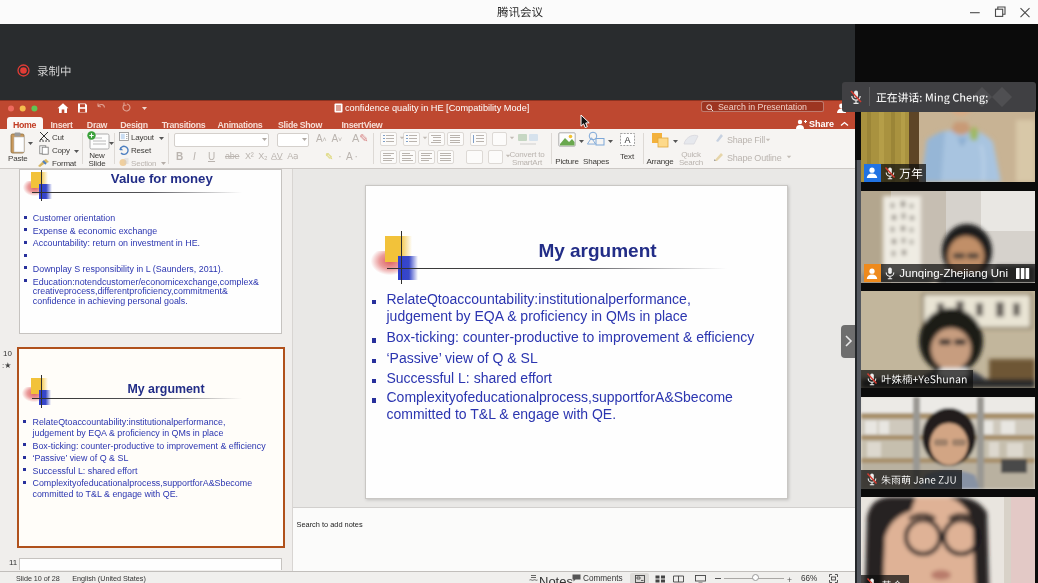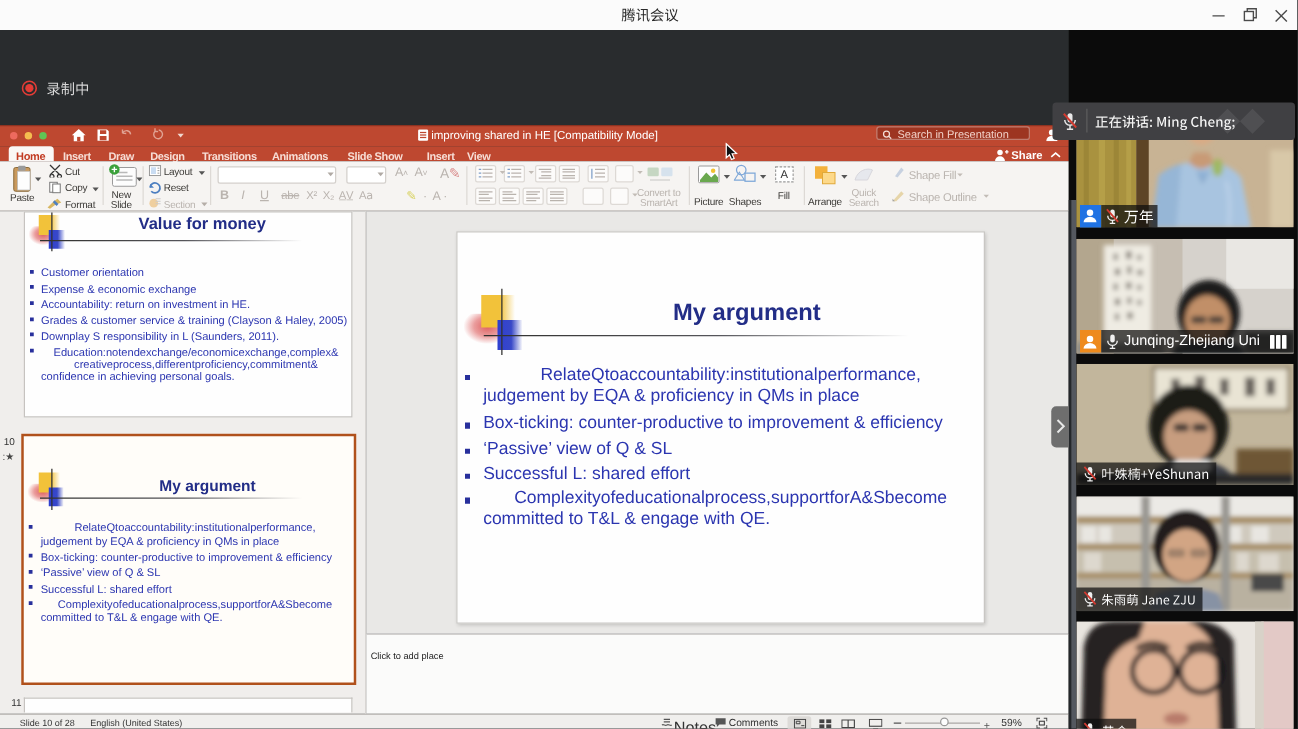--- a/index.html
+++ b/index.html
@@ -3,21 +3,21 @@
 <style>
 *{margin:0;padding:0;box-sizing:border-box}
 html,body{width:1038px;height:583px;overflow:hidden}
 body{position:relative;font-family:"Liberation Sans",sans-serif;background:#292c2e}
 .abs{position:absolute}
 svg{display:block}
 .tab{position:absolute;top:3px;font-size:8.8px;font-weight:bold;letter-spacing:-0.3px;color:#f7ddd5;white-space:nowrap}
 .ttl{position:absolute;font-weight:bold;color:#222d87;white-space:nowrap}
 .bl{position:absolute;color:#2b35b0;white-space:nowrap}
 .bsq{position:absolute;background:#28309c}
-.jrow{position:absolute;display:flex;justify-content:center;color:#2b35b0}
+.jrow{position:absolute;display:flex;justify-content:flex-start;color:#2b35b0}
 .jrow span{white-space:pre}
 .ribtext{position:absolute;font-size:8px;letter-spacing:-0.2px;color:#3d3b38;white-space:nowrap}
 .ribfade{position:absolute;font-size:8px;letter-spacing:-0.2px;color:#bab4af;white-space:nowrap}
 .sep{position:absolute;width:1px;background:#ddd9d5}
 .vlabel{position:absolute;display:flex;align-items:center;background:rgba(14,14,14,0.72)}
 </style></head><body>
 
 <div class="abs" style="left:0;top:0;width:1038px;height:23.5px;background:#fbfbfb">
  <div class="abs" style="left:497px;top:3px">
       <svg width="46" height="16.7" viewBox="0 0 46 16.7">
@@ -70,21 +70,21 @@
 </svg>
 
 <div class="abs" style="left:334px;top:103px">
     <svg width="9" height="10" viewBox="0 0 9 10">
       <rect x="0.5" y="0.5" width="8" height="9" rx="1" fill="#fff"></rect>
       <rect x="2" y="2.5" width="5" height="1" fill="#be4830"></rect>
       <rect x="2" y="4.5" width="5" height="1" fill="#be4830"></rect>
       <rect x="2" y="6.5" width="5" height="1" fill="#be4830"></rect>
     </svg>
   </div>
-<div class="abs" style="left:345px;top:102.8px;font-size:9.2px;color:#ffffff;white-space:nowrap">improving shared in HE [Compatibility Mode]</div>
+<div class="abs" style="left:345px;top:102.8px;font-size:9.2px;color:#ffffff;white-space:nowrap">confidence quality in HE [Compatibility Mode]</div>
 <div class="abs" style="left:701px;top:100.5px;width:123px;height:11.5px;background:rgba(130,38,22,0.55);border:1px solid rgba(255,255,255,0.35);border-radius:2.5px">
  <svg class="abs" style="left:4px;top:2px" width="8" height="8" viewBox="0 0 8 8">
       <circle cx="3.2" cy="3.2" r="2.4" fill="none" stroke="#f4ddd6" stroke-width="1"></circle>
       <path d="M5 5 L7 7" stroke="#f4ddd6" stroke-width="1"></path>
     </svg>
  <div class="abs" style="left:16px;top:0.8px;font-size:8.8px;color:rgba(255,235,228,0.85);white-space:nowrap">Search in Presentation</div>
 </div>
 <svg class="abs" style="left:836px;top:103px" width="11" height="10" viewBox="0 0 11 10">
     <circle cx="5.5" cy="3" r="2.4" fill="#fff"></circle>
     <path d="M1 10 a4.5 4.5 0 0 1 9 0 z" fill="#fff"></path>
@@ -92,21 +92,21 @@
 <div class="abs" style="left:0;top:116.5px;width:885px;height:12.5px">
     <div class="abs" style="left:6.5px;top:0;width:36px;height:12.5px;background:#faf7f5;border-radius:3px 3px 0 0"></div>
     <div class="tab" style="left:24.5px;transform:translateX(-50%);color:#c23b22">Home</div>
     <div class="tab" style="left:61.5px;transform:translateX(-50%);color:#f7ddd5">Insert</div>
     <div class="tab" style="left:97px;transform:translateX(-50%);color:#f7ddd5">Draw</div>
     <div class="tab" style="left:134px;transform:translateX(-50%);color:#f7ddd5">Design</div>
     <div class="tab" style="left:183.5px;transform:translateX(-50%);color:#f7ddd5">Transitions</div>
     <div class="tab" style="left:240px;transform:translateX(-50%);color:#f7ddd5">Animations</div>
     <div class="tab" style="left:300px;transform:translateX(-50%);color:#f7ddd5">Slide Show</div>
     <div class="tab" style="left:352.5px;transform:translateX(-50%);color:#f7ddd5">Insert</div>
-    <div class="tab" style="left:383px;transform:translateX(-50%);color:#f7ddd5">View</div>
+    <div class="tab" style="left:373px;transform:translateX(-50%);color:#f7ddd5">View</div>
 <svg class="abs" style="left:795px;top:2px" width="12" height="10" viewBox="0 0 12 10">
       <circle cx="5" cy="3" r="2.2" fill="#fff"></circle>
       <path d="M1 10 a4 4 0 0 1 8 0 z" fill="#fff"></path>
       <path d="M9 2.5 h3 M10.5 1 v3" stroke="#fff" stroke-width="1"></path>
     </svg>
 <div class="abs" style="left:809px;top:2.5px;font-size:9px;font-weight:bold;color:#fff">Share</div>
 <svg class="abs" style="left:840px;top:4px" width="9" height="6" viewBox="0 0 9 6">
       <path d="M1 4.5 L4.5 1.5 L8 4.5" stroke="#fff" stroke-width="1.3" fill="none"></path>
     </svg>
 </div>
@@ -284,21 +284,21 @@
  </g>
 </svg>
 <div class="ribtext" style="left:596px;top:157px;transform:translateX(-50%)">Shapes</div>
 <svg class="abs" style="left:607px;top:139px" width="7" height="5" viewBox="0 0 7 5">
     <path d="M1 1 l2.5 3 l2.5 -3 z" fill="#555"></path>
   </svg>
 <svg class="abs" style="left:619px;top:131px" width="17" height="17" viewBox="0 0 17 17">
  <rect x="1.5" y="2.5" width="14" height="12" fill="#fff" stroke="#999" stroke-dasharray="2 1.2" stroke-width="0.9"></rect>
  <text x="8.5" y="11.5" font-size="9" font-family="Liberation Sans" text-anchor="middle" fill="#333">A</text>
 </svg>
-<div class="ribtext" style="left:627px;top:152px;transform:translateX(-50%)">Fill</div>
+<div class="ribtext" style="left:627px;top:152px;transform:translateX(-50%)">Text</div>
 <div class="ribtext" style="left:627px;top:171px;transform:translateX(-50%)">Box</div>
 <div class="sep" style="left:643px;top:133px;height:31px"></div>
 
 <svg class="abs" style="left:650px;top:131px" width="20" height="18" viewBox="0 0 20 18">
  <rect x="2" y="2" width="10" height="10" fill="#f3b13c"></rect>
  <rect x="8" y="7" width="10" height="9" fill="#fdd98a" stroke="#e0a93a" stroke-width="0.8"></rect>
 </svg>
 <div class="ribtext" style="left:660px;top:157px;transform:translateX(-50%)">Arrange</div>
 <svg class="abs" style="left:672px;top:139px" width="7" height="5" viewBox="0 0 7 5">
     <path d="M1 1 l2.5 3 l2.5 -3 z" fill="#555"></path>
@@ -333,29 +333,28 @@
  <div class="abs" style="left:1.0px;top:20.0px;width:210px;height:1.2px;background:linear-gradient(90deg,#30302e 0%,#55555a 55%,rgba(150,150,160,0) 100%)"></div>
 </div>
     <div class="ttl" style="left:142px;top:1.5px;transform:translateX(-50%);font-size:13.2px">Value for money</div>
     <div class="bsq" style="left:3.8px;top:46.1px;width:3px;height:3px"></div>
     <div class="bl" style="left:13px;top:43.5px;font-size:8.9px">Customer orientation</div>
     <div class="bsq" style="left:3.8px;top:58.6px;width:3px;height:3px"></div>
     <div class="bl" style="left:13px;top:56.0px;font-size:8.9px">Expense &amp; economic exchange</div>
     <div class="bsq" style="left:3.8px;top:71.39999999999999px;width:3px;height:3px"></div>
     <div class="bl" style="left:13px;top:68.8px;font-size:8.9px">Accountability: return on investment in HE.</div>
     <div class="bsq" style="left:3.8px;top:84.1px;width:3px;height:3px"></div>
-    <div class="bl" style="left:13px;top:81.5px;font-size:8.9px">Grades &amp; customer service &amp; training (Clayson &amp; Haley, 2005)</div>
     <div class="bsq" style="left:3.8px;top:96.89999999999999px;width:3px;height:3px"></div>
     <div class="bl" style="left:13px;top:94.3px;font-size:8.9px">Downplay S responsibility in L (Saunders, 2011).</div>
     <div class="bsq" style="left:3.8px;top:109.8px;width:3px;height:3px"></div>
     <div class="jrow" style="left:13px;top:107.2px;width:248px;font-size:8.9px">
       <span>Education:</span>
       <span>not</span>
       <span>end</span>
-      <span>exchange/economic</span>
+      <span>customer/economic</span>
       <span>exchange,</span>
       <span>complex</span>
       <span>&amp;</span>
     </div>
     <div class="jrow" style="left:13px;top:116.9px;width:248px;font-size:8.9px">
       <span>creative</span>
       <span>process,</span>
       <span>different</span>
       <span>proficiency,</span>
       <span>commitment</span>
@@ -442,21 +441,21 @@
       <span>support</span>
       <span>for</span>
       <span>A</span>
       <span>&amp;</span>
       <span>S</span>
       <span>become</span>
     </div>
     <div class="bl" style="left:20.5px;top:219.7px;font-size:14px;line-height:1.21">committed to T&amp;L &amp; engage with QE.</div>
   </div>
 <div class="abs" style="left:293px;top:506.5px;width:562px;height:64.5px;background:#fbfbfa;border-top:1px solid #d2d0ce"></div>
-<div class="abs" style="left:296.5px;top:519.5px;font-size:7.4px;color:#1c1c1c">Click to add place</div>
+<div class="abs" style="left:296.5px;top:519.5px;font-size:7.4px;color:#1c1c1c">Search to add notes</div>
 <div class="abs" style="left:0;top:571px;width:855px;height:12px;background:#f0efed;border-top:1px solid #c1bebb">
     <div class="abs" style="left:15.9px;top:1.5px;font-size:7.2px;color:#333">Slide 10 of 28</div>
     <div class="abs" style="left:72.3px;top:1.5px;font-size:7.2px;color:#333">English (United States)</div>
     <svg class="abs" style="left:529px;top:2px" width="9" height="8" viewBox="0 0 9 8">
       <path d="M0.5 6 C2 5 3 7 4.5 6 C6 5 7 7 8.5 6 M2 3.5 h5 M2 1.5 h5" stroke="#555" stroke-width="0.9" fill="none"></path>
     </svg>
     <div class="abs" style="left:539px;top:2px;font-size:13px;color:#333">Notes</div>
     <svg class="abs" style="left:572px;top:2px" width="9" height="8" viewBox="0 0 9 8">
       <path d="M0.5 0.5 h8 v5 h-5 l-2 2 v-2 h-1 z" fill="#555"></path>
     </svg>
@@ -478,21 +477,21 @@
       <path d="M0.5 1 h10 v6 h-10 z M5.5 1 v6" stroke="#444" stroke-width="0.9" fill="none"></path>
     </svg>
     <svg class="abs" style="left:695px;top:2.5px" width="11" height="8" viewBox="0 0 11 8">
       <rect x="0.5" y="0.5" width="10" height="5.5" fill="none" stroke="#444" stroke-width="0.9"></rect>
       <path d="M3.5 8 h4" stroke="#444" stroke-width="0.9"></path>
     </svg>
     <div class="abs" style="left:715px;top:5.5px;width:6px;height:1.2px;background:#555"></div>
     <div class="abs" style="left:724px;top:5.5px;width:60px;height:1.2px;background:#aaa8a5"></div>
     <div class="abs" style="left:752px;top:2px;width:7px;height:7px;border-radius:50%;background:#fdfdfd;border:1px solid #999"></div>
     <div class="abs" style="left:787px;top:2.5px;font-size:8.5px;color:#555">+</div>
-    <div class="abs" style="left:801px;top:2px;font-size:8.2px;color:#333">59%</div>
+    <div class="abs" style="left:801px;top:2px;font-size:8.2px;color:#333">66%</div>
     <svg class="abs" style="left:829px;top:2px" width="9" height="9" viewBox="0 0 9 9">
       <g stroke="#444" stroke-width="0.9" fill="none">
         <path d="M0.5 3 V0.5 H3 M6 0.5 H8.5 V3 M8.5 6 V8.5 H6 M3 8.5 H0.5 V6"></path>
         <rect x="2.5" y="3" width="4" height="3"></rect>
       </g>
     </svg>
   </div>
 <div class="abs" style="left:855px;top:23.5px;width:183px;height:559.5px;background:#0b0b0b"></div>
 <div class="abs" style="left:855px;top:160px;width:2px;height:423px;background:#24272a"></div>
 <div class="abs" style="left:857px;top:160px;width:4px;height:423px;background:#54585f"></div>

